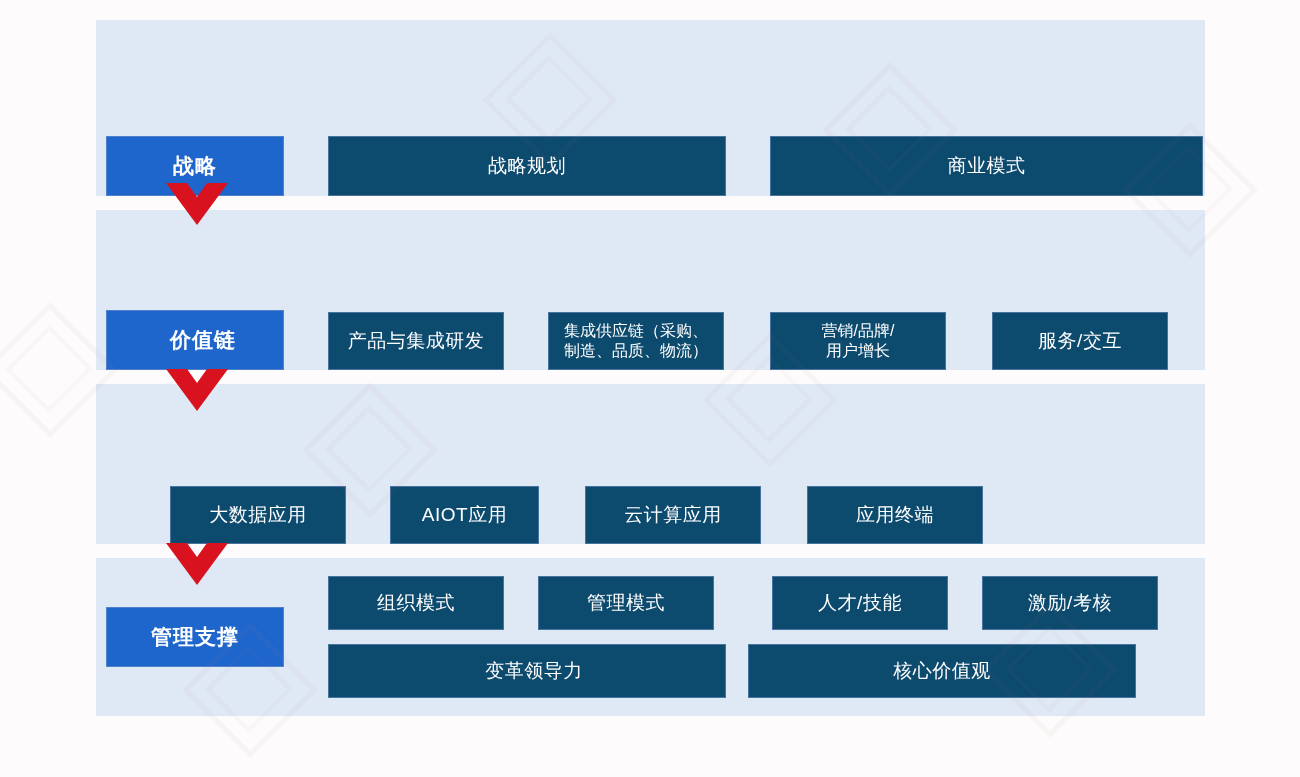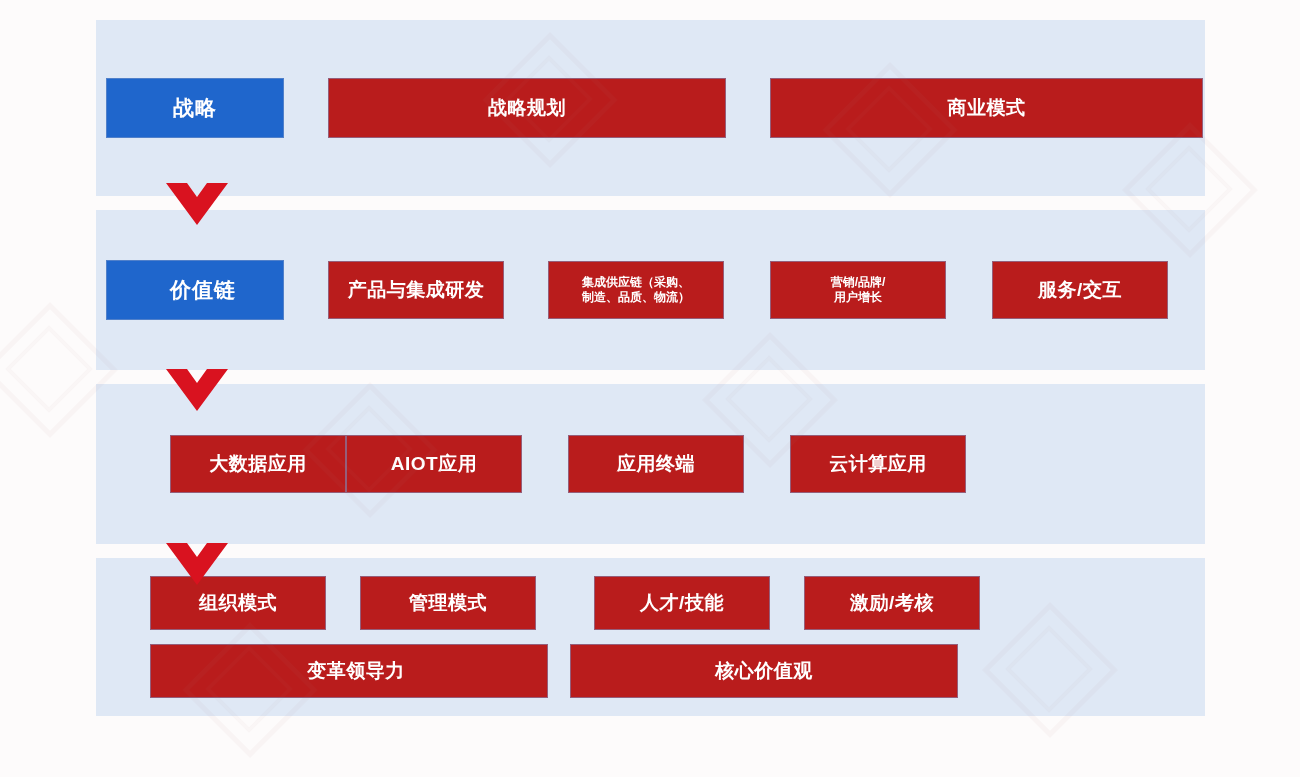--- a/index.html
+++ b/index.html
@@ -57,21 +57,21 @@
   .band {
     position: relative;
     background: #dfe8f5;
     box-sizing: border-box;
     margin-bottom: 14px;
   }
   .band:last-child { margin-bottom: 0; }
 
   .band-inner {
     display: flex;
-    align-items: center;
+    align-items: flex-end;
     padding: 0 0 0 10px;
     box-sizing: border-box;
     height: 100%;
   }
 
   
   .box {
     box-sizing: border-box;
     display: flex;
     align-items: center;
@@ -82,48 +82,48 @@
     white-space: pre-line;
     border: 1px solid rgba(120,150,200,0.55);
   }
   .box.primary {
     background: #1f66cc;
     font-weight: bold;
     font-size: 21px;
     letter-spacing: 1px;
   }
   .box.secondary {
-    background: #b91c1c;
+    background: #0c4a6e;
     font-size: 19px;
-    font-weight: bold;
+    font-weight: normal;
     letter-spacing: .5px;
   }
   .box.two-line {
-    font-size: 12px;
+    font-size: 16px;
     line-height: 1.28;
     letter-spacing: 0;
   }
 
   
   .band-strategy { height: 176px; }
   .band-strategy .box.primary   { width: 178px; height: 60px; }
   .band-strategy .sec-1         { width: 398px; height: 60px; margin-left: 44px; }
   .band-strategy .sec-2         { width: 433px; height: 60px; margin-left: 44px; }
 
   .band-value { height: 160px; }
   .band-value .box.primary { width: 178px; height: 60px; padding-left: 16px; }
   .band-value .sec-1 { width: 176px; height: 58px; margin-left: 44px; }
   .band-value .sec-2 { width: 176px; height: 58px; margin-left: 44px; }
   .band-value .sec-3 { width: 176px; height: 58px; margin-left: 46px; }
   .band-value .sec-4 { width: 176px; height: 58px; margin-left: 46px; }
 
   .band-digital { height: 160px; }
   .band-digital .box.primary { width: 178px; height: 60px; }
   .band-digital .sec-1 { width: 176px; height: 58px; margin-left: 64px; }
-  .band-digital .sec-2 { width: 176px; height: 58px; }
+  .band-digital .sec-2 { width: 149px; height: 58px; margin-left: 44px; }
   .band-digital .sec-3 { width: 176px; height: 58px; margin-left: 46px; }
   .band-digital .sec-4 { width: 176px; height: 58px; margin-left: 46px; }
 
   .band-manage { height: 158px; }
   .band-manage .band-inner { align-items: center; }
   .band-manage .box.primary { width: 178px; height: 60px; }
   .manage-right {
     display: flex;
     flex-direction: column;
     gap: 14px;
@@ -219,33 +219,34 @@
   <div class="arrow arrow-2">
     <svg width="62" height="42" viewBox="0 0 62 42" aria-hidden="true">
       <path d="M0 0 H21 L31 14 L41 0 H62 L31 42 Z" fill="#d9121f"></path>
     </svg>
   </div>
 
   <div class="band band-digital">
     <div class="band-inner">
       <div class="box secondary sec-1">大数据应用</div>
       <div class="box secondary sec-2">AIOT应用</div>
+      <div class="box secondary sec-3">云计算应用</div>
       <div class="box secondary sec-4">应用终端</div>
-      <div class="box secondary sec-3">云计算应用</div>
     </div>
   </div>
 
   <div class="arrow arrow-3">
     <svg width="62" height="42" viewBox="0 0 62 42" aria-hidden="true">
       <path d="M0 0 H21 L31 14 L41 0 H62 L31 42 Z" fill="#d9121f"></path>
     </svg>
   </div>
 
   <div class="band band-manage">
     <div class="band-inner">
+      <div class="box primary">管理支撑</div>
       <div class="manage-right">
         <div class="manage-row">
           <div class="box secondary m-a">组织模式</div>
           <div class="box secondary m-b">管理模式</div>
           <div class="box secondary m-c">人才/技能</div>
           <div class="box secondary m-d">激励/考核</div>
         </div>
         <div class="manage-row">
           <div class="box secondary m-wide-1">变革领导力</div>
           <div class="box secondary m-wide-2">核心价值观</div>

